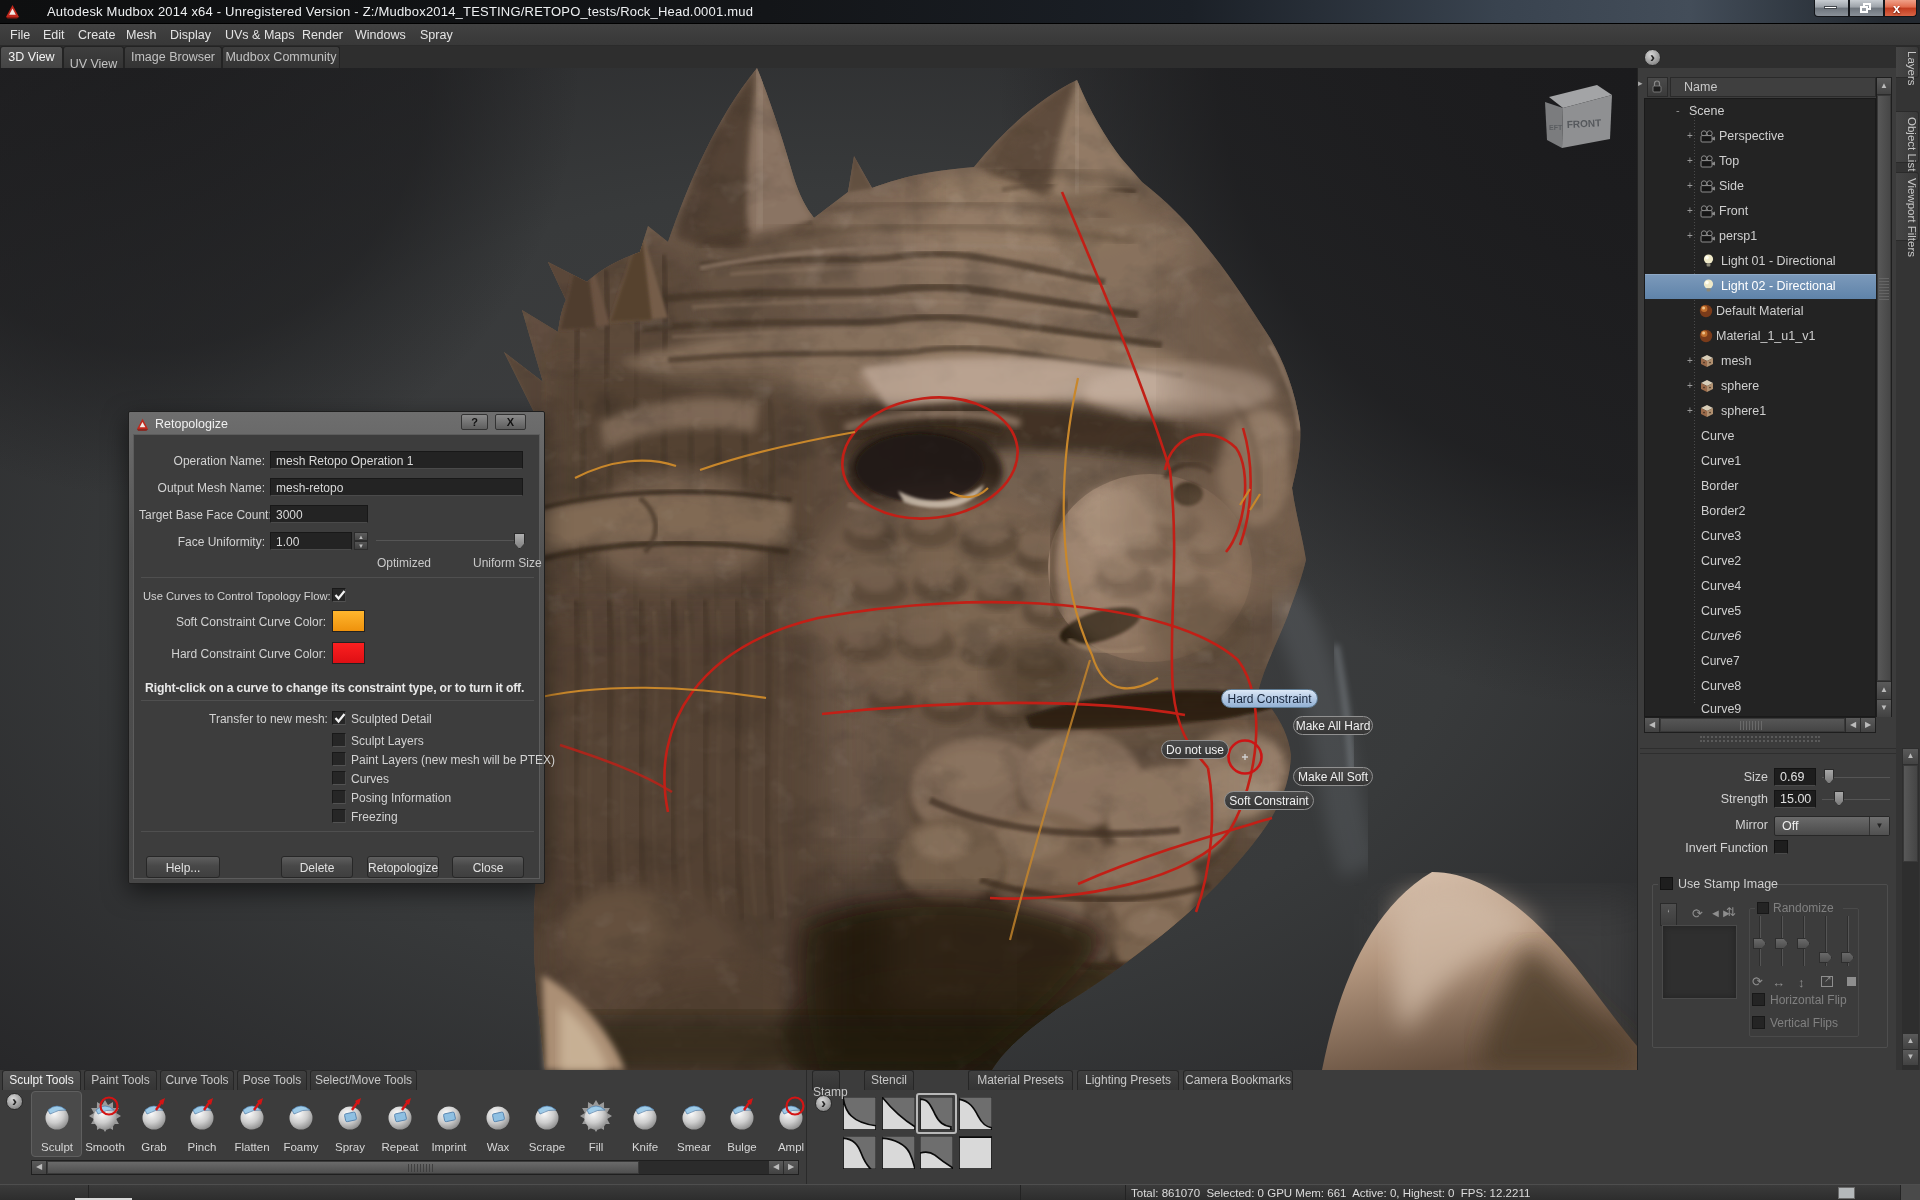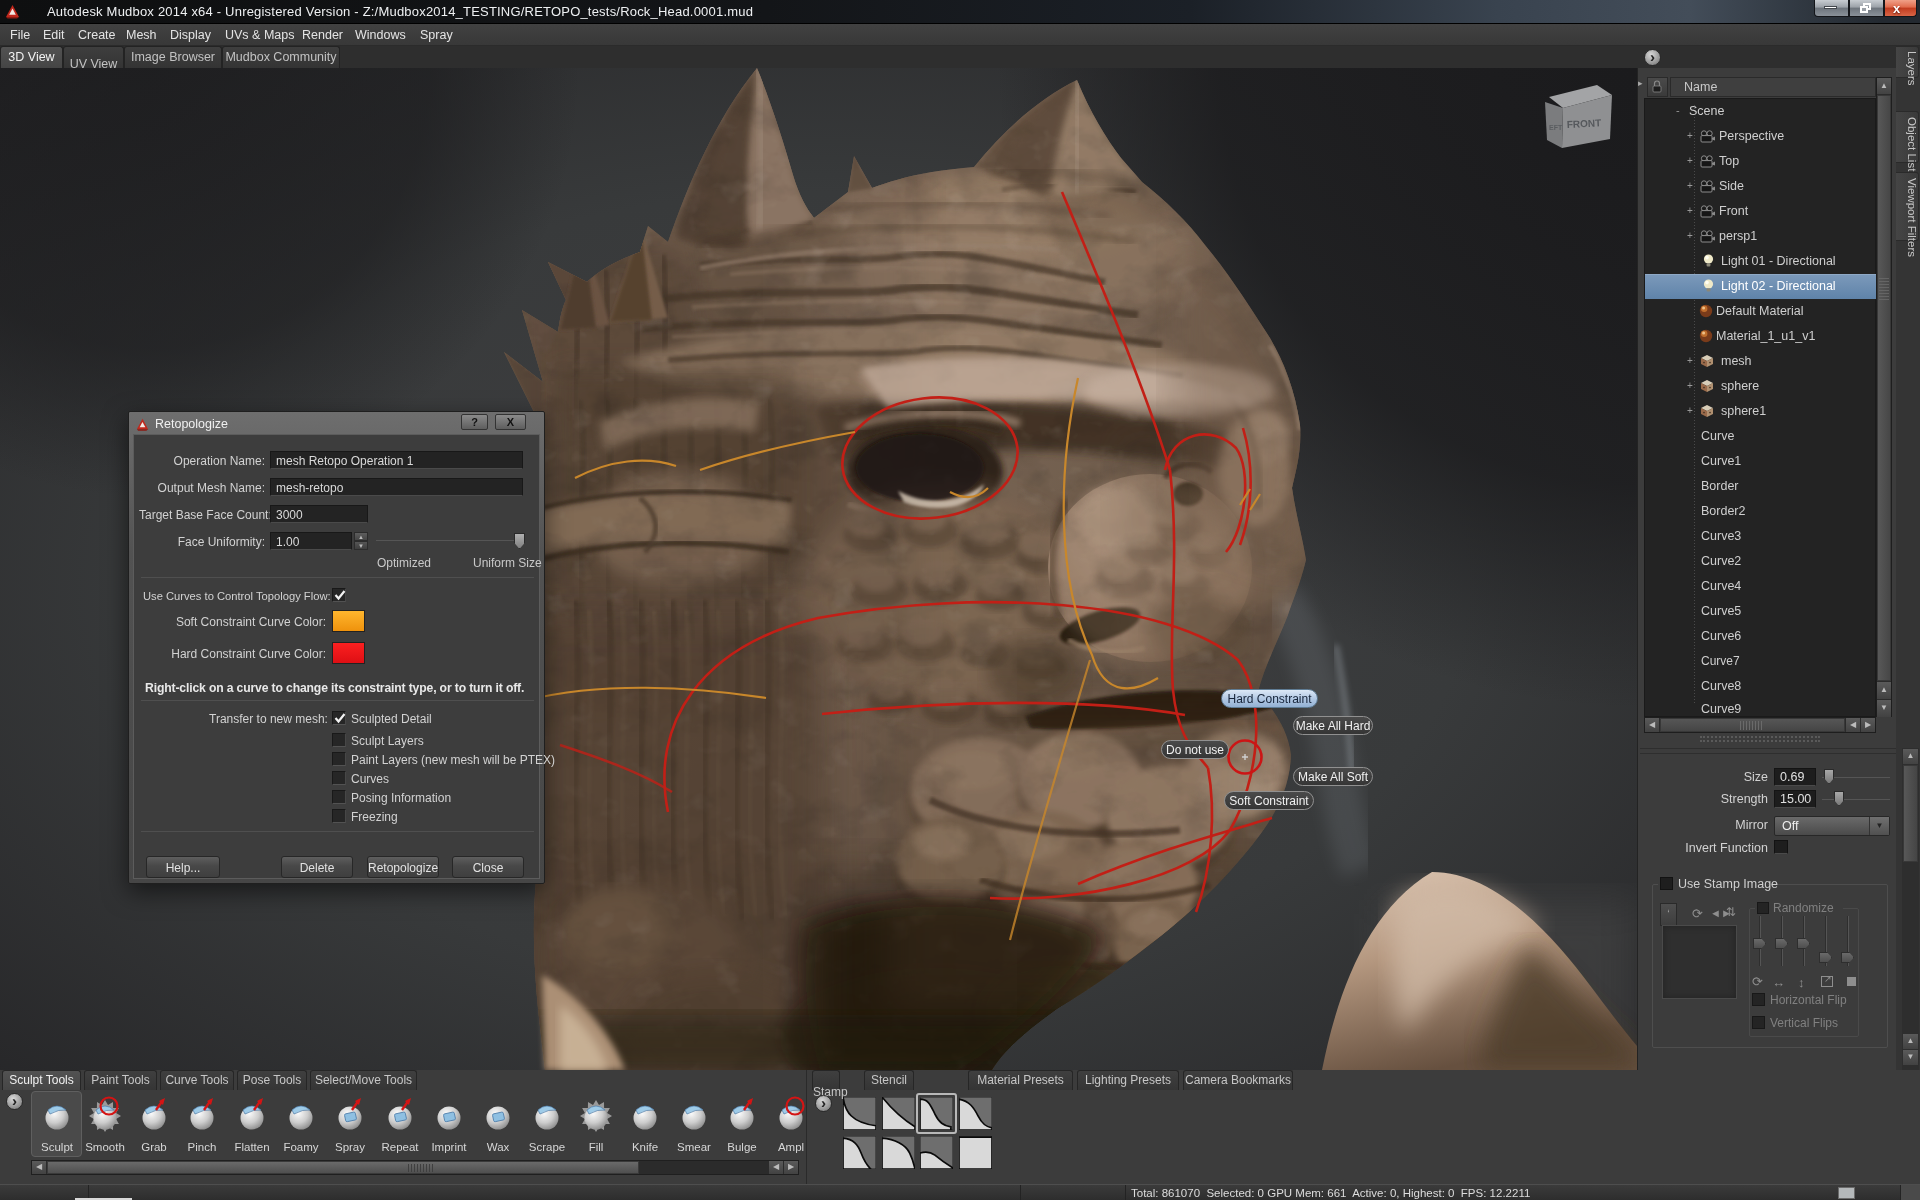--- a/index.html
+++ b/index.html
@@ -523,21 +523,21 @@
     </svg>
   <div class="abs" style="left:1721px;top:404px;font-size:12.5px;color:#cfcfcf;white-space:nowrap;">sphere1</div>
   <div class="abs" style="left:1701px;top:429px;font-size:12.5px;color:#cfcfcf;white-space:nowrap;">Curve</div>
   <div class="abs" style="left:1701px;top:454px;font-size:12.5px;color:#cfcfcf;white-space:nowrap;">Curve1</div>
   <div class="abs" style="left:1701px;top:479px;font-size:12.5px;color:#cfcfcf;white-space:nowrap;">Border</div>
   <div class="abs" style="left:1701px;top:504px;font-size:12.5px;color:#cfcfcf;white-space:nowrap;">Border2</div>
   <div class="abs" style="left:1701px;top:529px;font-size:12.5px;color:#cfcfcf;white-space:nowrap;">Curve3</div>
   <div class="abs" style="left:1701px;top:554px;font-size:12.5px;color:#cfcfcf;white-space:nowrap;">Curve2</div>
   <div class="abs" style="left:1701px;top:579px;font-size:12.5px;color:#cfcfcf;white-space:nowrap;">Curve4</div>
   <div class="abs" style="left:1701px;top:604px;font-size:12.5px;color:#cfcfcf;white-space:nowrap;">Curve5</div>
-  <div class="abs" style="left:1701px;top:629px;font-size:12.5px;color:#cfcfcf;white-space:nowrap;">Curve6</div>
+  <div class="abs" style="left:1701px;top:629px;font-size:12.5px;color:#cfcfcf;white-space:nowrap;font-style:italic;">Curve6</div>
   <div class="abs" style="left:1701px;top:654px;font-size:12px;color:#cfcfcf;white-space:nowrap;">Curve7</div>
   <div class="abs" style="left:1701px;top:679px;font-size:12.5px;color:#cfcfcf;white-space:nowrap;">Curve8</div>
   <div class="abs" style="left:1701px;top:702px;font-size:12.5px;color:#cfcfcf;white-space:nowrap;">Curve9</div>
 
   <div class="abs" style="left:1876px;top:77px;width:16px;height:640px;background:#2b2b2b;border:1px solid #1e1e1e;"></div>
   <div class="abs" style="left:1877px;top:78px;width:14px;height:16px;background:linear-gradient(180deg,#5a5a5a,#424242);color:#bbb;font-size:8px;text-align:center;line-height:15px;">▲</div>
   <div class="abs" style="left:1877px;top:95px;width:14px;height:586px;background:linear-gradient(90deg,#585858,#474747);border:1px solid #383838;"></div>
   <div class="abs" style="left:1879px;top:278px;width:10px;height:22px;background:repeating-linear-gradient(180deg,#6a6a6a 0,#6a6a6a 1px,transparent 1px,transparent 3px);opacity:0.8"></div>
   <div class="abs" style="left:1877px;top:682px;width:14px;height:17px;background:linear-gradient(180deg,#5a5a5a,#424242);color:#bbb;font-size:8px;text-align:center;line-height:15px;">▲</div>
   <div class="abs" style="left:1877px;top:700px;width:14px;height:17px;background:linear-gradient(180deg,#5a5a5a,#424242);color:#bbb;font-size:8px;text-align:center;line-height:15px;">▼</div>

